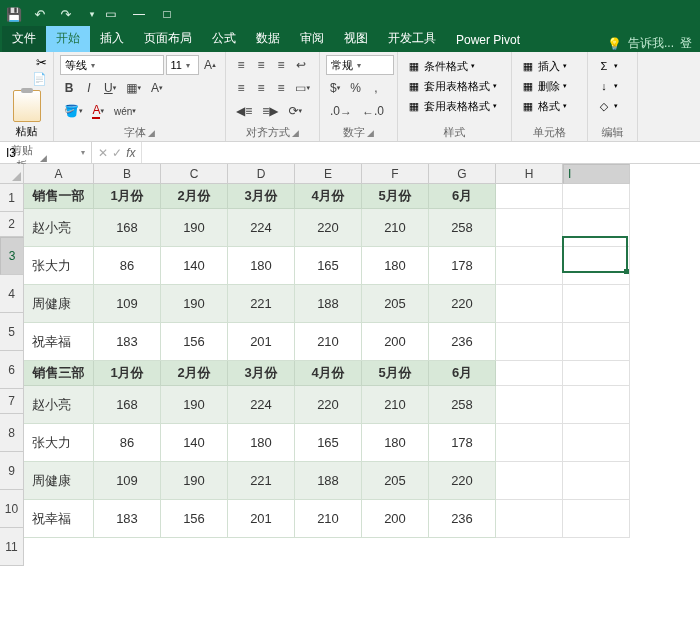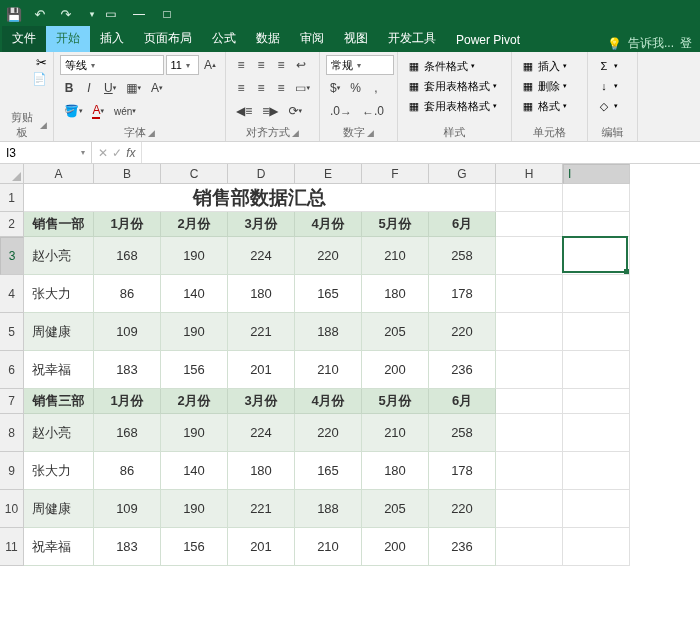--- a/index.html
+++ b/index.html
@@ -88,20 +88,24 @@
   </div>
 </div>
 
 <div class="ribbon">
   <div class="group" style="width:54px">
     <div class="body" style="flex-direction:column;align-items:center;gap:2px">
       <div style="display:flex;flex-direction:column;align-items:flex-end;gap:2px;width:100%">
         <span style="font-size:13px">✂</span>
         <span style="font-size:12px">📄</span>
       </div>
+      <div class="bigbtn" style="width:100%">
+        <div class="clipboard-ico"></div>
+        <span class="lbl">粘贴</span>
+      </div>
     </div>
     <div class="label">
         <span>剪贴板</span>
         <span class="dialog">◢</span>
       </div>
   </div>
 
   <div class="group" style="width:172px">
     <div class="body" style="flex-direction:column;gap:3px">
       <div class="hstack">
@@ -295,25 +299,20 @@
         <div class="rh" style="height: 38px;">4</div>
         <div class="rh" style="height: 38px;">5</div>
         <div class="rh" style="height: 38px;">6</div>
         <div class="rh" style="height: 25px;">7</div>
         <div class="rh" style="height: 38px;">8</div>
         <div class="rh" style="height: 38px;">9</div>
         <div class="rh" style="height: 38px;">10</div>
         <div class="rh" style="height: 38px;">11</div>
       </div>
     <div class="cells" id="cells" style="width: 606px;">
-        <div class="row">
-          <div class="cell merged-title" style="width: 472px; height: 28px;">销售部数据汇总</div>
-          <div class="empty-cell" style="width: 67px; height: 28px;"></div>
-          <div class="empty-cell" style="width: 67px; height: 28px;"></div>
-        </div>
         <div class="row hdr-row">
           <div class="cell " style="width: 70px; height: 25px;">销售一部</div>
           <div class="cell " style="width: 67px; height: 25px;">1月份</div>
           <div class="cell " style="width: 67px; height: 25px;">2月份</div>
           <div class="cell " style="width: 67px; height: 25px;">3月份</div>
           <div class="cell " style="width: 67px; height: 25px;">4月份</div>
           <div class="cell " style="width: 67px; height: 25px;">5月份</div>
           <div class="cell " style="width: 67px; height: 25px;">6月</div>
           <div class="empty-cell" style="width: 67px; height: 25px;"></div>
           <div class="empty-cell" style="width: 67px; height: 25px;"></div>

